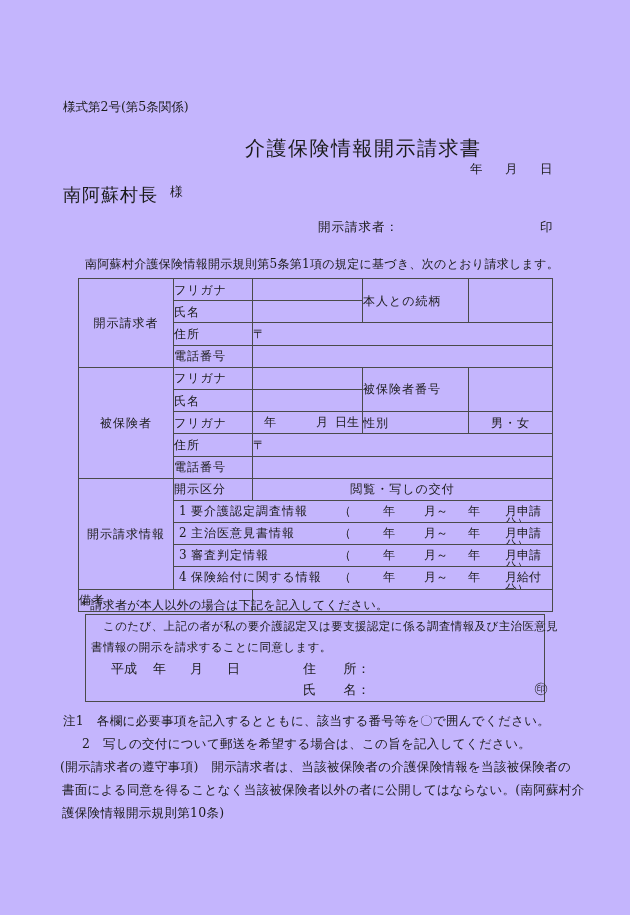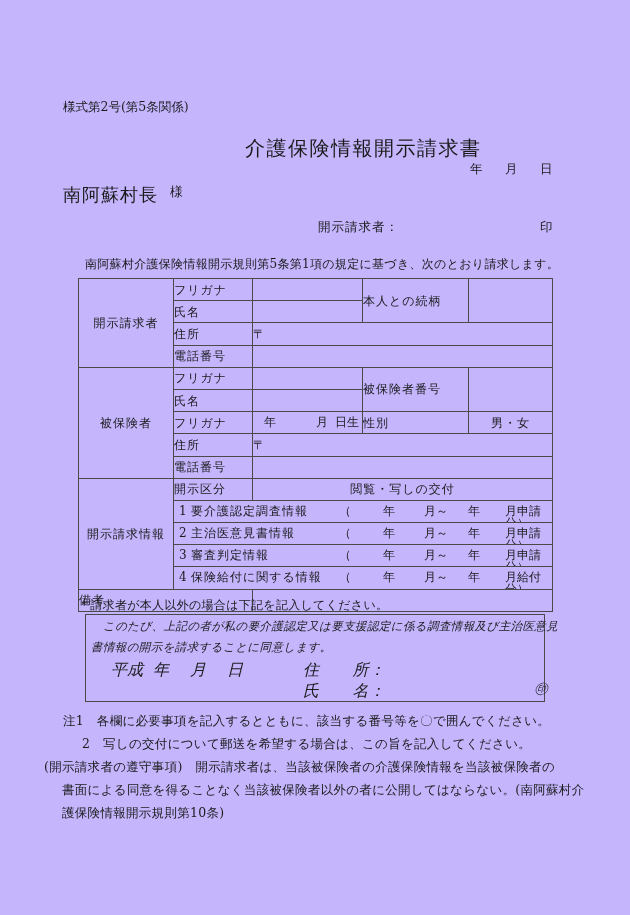--- a/index.html
+++ b/index.html
@@ -33,25 +33,25 @@
   .it-open{left:165px;}
   .it-y1{left:209px;}
   .it-m1{left:250px;}
   .it-y2{left:294px;}
   .it-close{left:331px;}
   .b-y{left:11px;}
   .b-m{left:63px;}
   .b-d{left:auto;right:3px;}
 
   
-  .consent-box{position:absolute;left:85px;top:614px;width:458px;height:86px;border:1px solid #4a4a4a;font-style:italic;}
+  .consent-box{position:absolute;left:85px;top:614px;width:458px;height:86px;border:1px solid #4a4a4a;}
   .c-line{position:absolute;left:5px;white-space:nowrap;font-size:11.5px;letter-spacing:0.4px;line-height:1;}
   .c-l1{top:6px;padding-left:12px;}
   .c-l2{top:27px;}
-  .c-el{position:absolute;white-space:nowrap;font-size:16px;line-height:1;}
+  .c-el{position:absolute;white-space:nowrap;font-size:13px;line-height:1;}
   .c-era{left:25px;top:47px;}
   .c-y{left:67px;top:47px;}
   .c-m{left:104px;top:47px;}
   .c-d{left:141px;top:47px;}
   .c-addr{left:217px;top:47px;letter-spacing:0.5px;}
   .c-name{left:217px;top:68px;letter-spacing:0.5px;}
   .c-seal{left:448px;top:66px;font-size:14px;}
 </style>
 </head>
 <body>
@@ -197,17 +197,17 @@
     <span class="c-el c-y">年</span>
     <span class="c-el c-m">月</span>
     <span class="c-el c-d">日</span>
     <span class="c-el c-addr">住　　所：</span>
     <span class="c-el c-name">氏　　名：</span>
     <span class="c-el c-seal">㊞</span>
   </div>
 
   <div class="abs fs125" style="left:63px;top:713px;letter-spacing:0.3px;">注1　各欄に必要事項を記入するとともに、該当する番号等を〇で囲んでください。</div>
   <div class="abs fs125" style="left:82px;top:736px;letter-spacing:0.3px;">2　写しの交付について郵送を希望する場合は、この旨を記入してください。</div>
-  <div class="abs fs125" style="left:44px;top:759px;letter-spacing:0.3px;">(開示請求者の遵守事項)　開示請求者は、当該被保険者の介護保険情報を当該被保険者の</div>
+  <div class="abs fs125" style="left:60px;top:759px;letter-spacing:0.3px;">(開示請求者の遵守事項)　開示請求者は、当該被保険者の介護保険情報を当該被保険者の</div>
   <div class="abs fs125" style="left:62px;top:782px;letter-spacing:0.3px;">書面による同意を得ることなく当該被保険者以外の者に公開してはならない。(南阿蘇村介</div>
   <div class="abs fs125" style="left:62px;top:805px;letter-spacing:0.3px;">護保険情報開示規則第10条)</div>
 
 </div>
 
 </body></html>

